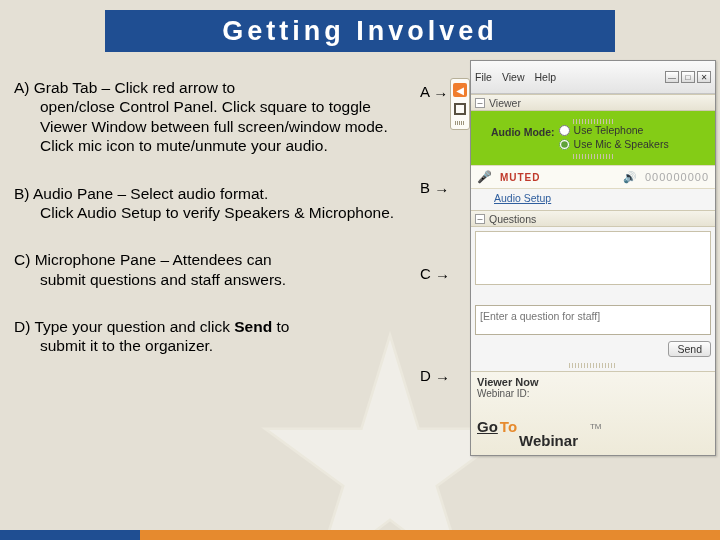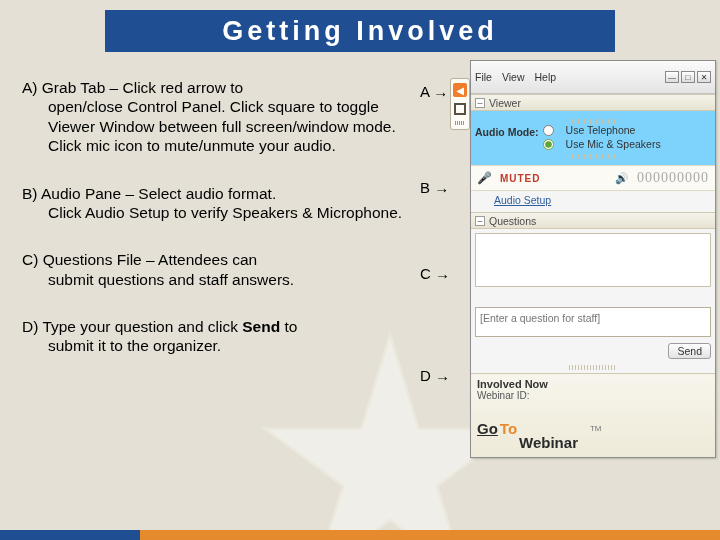--- a/index.html
+++ b/index.html
@@ -32,21 +32,21 @@
     color: #fff;
     font-size: 27px;
     font-weight: bold;
     letter-spacing: 4px;
     text-align: center;
     line-height: 42px;
   }
   .content {
     position: absolute;
     top: 78px;
-    left: 22px;
+    left: 14px;
     width: 400px;
     font-size: 15.5px;
     line-height: 1.25;
     color: #000;
   }
   .para { margin-bottom: 28px; }
   .para .indent { padding-left: 26px; display:block; }
   .para b { font-weight: bold; }
   .marker {
     position: absolute;
@@ -147,49 +147,49 @@
     gap:4px;
   }
   .section-hdr .minus {
     width:10px; height:10px;
     border:1px solid #9c9c9c;
     background:#fff;
     font-size:9px; line-height:8px; text-align:center;
     color:#555;
   }
   .pane-body {
-    background:#7dd3fc;
-    padding:6px 4px;
+    background:#84cc16;
+    padding:6px 20px;
   }
   .audio-mode-row {
     display:flex; align-items:flex-start; gap:4px;
     font-size:10.5px;
   }
   .audio-mode-row .lbl { font-weight:bold; color:#333; padding-top:2px; }
   .radios { display:flex; flex-direction:column; gap:2px; }
-  .radios label { display:flex; align-items:flex-end; gap:12px; color:#333; }
+  .radios label { display:flex; align-items:flex-end; gap:4px; color:#333; }
   .radios input { margin:0; width:11px; height:11px; accent-color:#5fa33a; }
   .grip {
     height:5px;
     background:repeating-linear-gradient(90deg,#c9c2a9 0 1px, transparent 1px 3px);
     margin:2px 40% 0 40%;
   }
   .mute-row {
     display:flex; align-items:center;
     background:#fbfaf4;
     border-top:1px solid #e0dac3;
     border-bottom:1px solid #e0dac3;
     padding:4px 6px;
     font-size:10px;
     gap:8px;
   }
   .mic-ico { color:#c0392b; font-size:12px; }
   .muted-txt { color:#c0392b; font-weight:bold; letter-spacing:1px; }
   .spk-ico { margin-left:auto; color:#aaa; font-size:11px; }
-  .vol { color:#aaa; font-family:Liberation Serif, serif; font-size:14px; letter-spacing:1px; }
+  .vol { color:#aaa; font-family:Liberation Sans, sans-serif; font-size:11px; letter-spacing:1px; }
   .link-row {
     padding:3px 6px 6px 23px;
     font-size:10.5px;
   }
   .link-row a { color:#2f5e9e; text-decoration:underline; cursor:pointer; }
   .q-body {
     background:#fff;
     border:1px solid #c8c1a9;
     margin:4px;
     height:54px;
@@ -246,21 +246,21 @@
 <div class="content">
   <div class="para">
     <span>A) Grab Tab – Click red arrow to</span>
     <span class="indent">open/close Control Panel. Click square to toggle Viewer Window between full screen/window mode. Click mic icon to mute/unmute your audio.</span>
   </div>
   <div class="para">
     <span>B) Audio Pane – Select audio format.</span>
     <span class="indent">Click Audio Setup to verify Speakers &amp; Microphone.</span>
   </div>
   <div class="para">
-    <span>C) Questions File – Attendees can</span>
+    <span>C) Microphone Pane – Attendees can</span>
     <span class="indent">submit questions and staff answers.</span>
   </div>
   <div class="para">
     <span>D) Type your question and click </span><b>Send</b><span> to</span>
     <span class="indent">submit it to the organizer.</span>
   </div>
 </div>
 
 <div class="marker mA">A →</div>
 <div class="marker mB">B →</div>
@@ -323,21 +323,21 @@
     <div class="q-body"></div>
     <div class="q-input-wrap">
       <textarea class="q-input" placeholder="[Enter a question for staff]" style=""></textarea>
     </div>
     <div class="send-row">
       <button class="send-btn">Send</button>
     </div>
     <div class="grip" style="margin-bottom:3px;"></div>
 
     <div class="footer-pane">
-      <div class="wn">Involved Now</div>
+      <div class="wn">Viewer Now</div>
       <div>Webinar ID:</div>
       <div class="brand">
         <span class="go">Go</span>
           <span class="to">To</span>
           <span class="web">Webinar</span>
           <span class="tm">TM</span>
       </div>
     </div>
   </div>
 </div>

